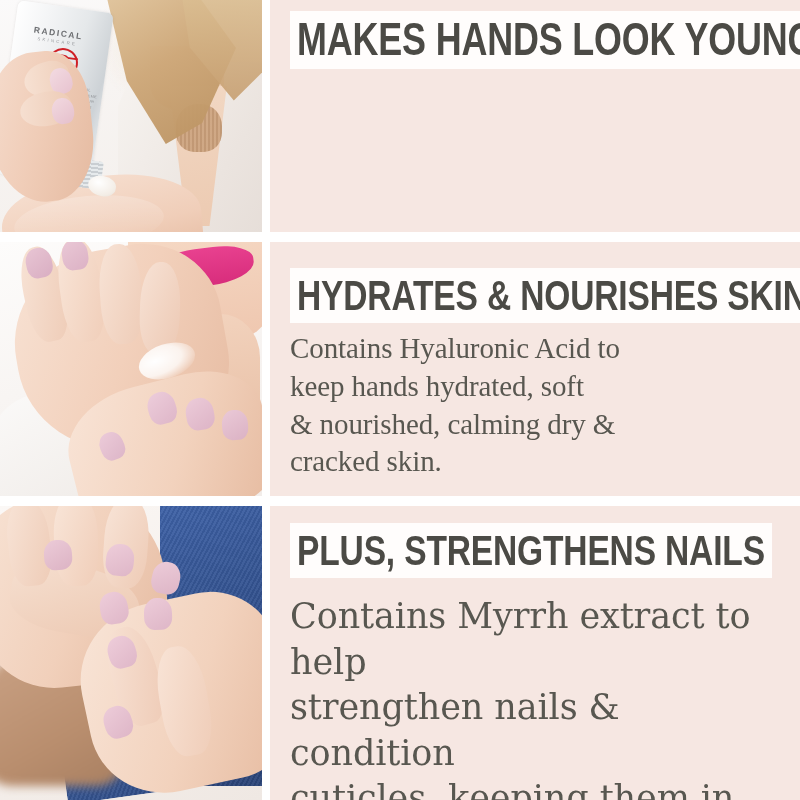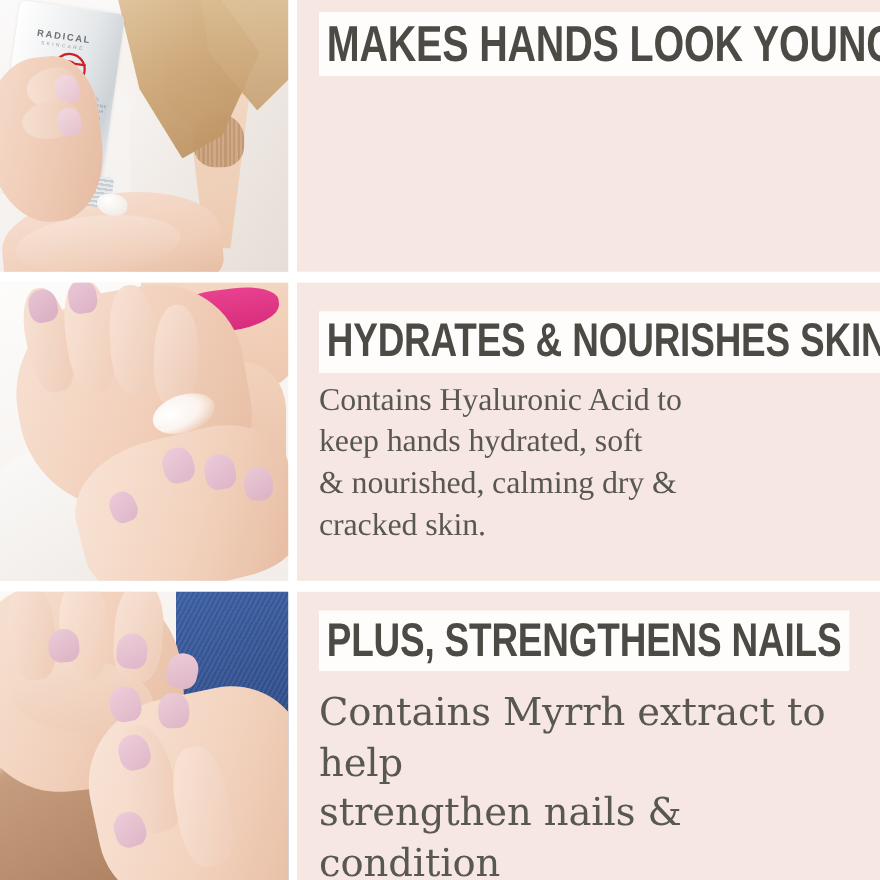--- a/index.html
+++ b/index.html
@@ -26,21 +26,21 @@
   
   .row {
     position: relative;
     display: flex;
     width: 800px;
     background: #ffffff;
   }
   .row-1 { height: 256px; }
   .row-gap { height: 10px; background: #ffffff; flex: none; }
   .row-2 { height: 280px; }
-  .row-3 { height: 262px; }
+  .row-3 { height: 294px; }
 
   
   .photo-cell {
     position: relative;
     width: 262px;
     height: 100%;
     overflow: hidden;
     flex: none;
     background: #f3efec;
   }

